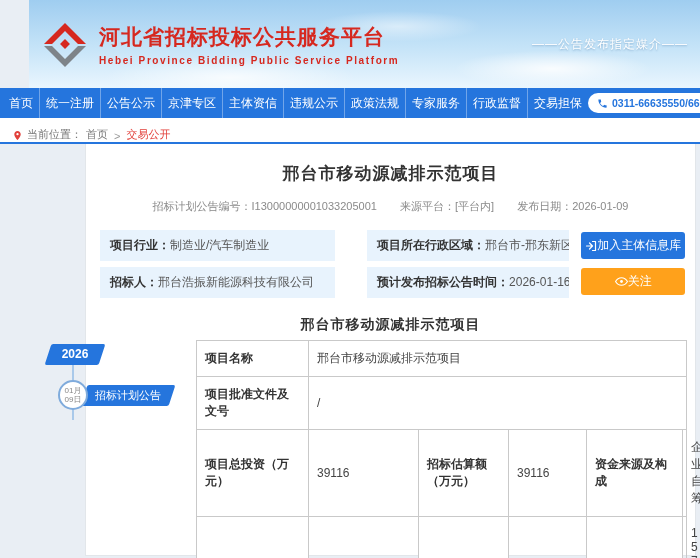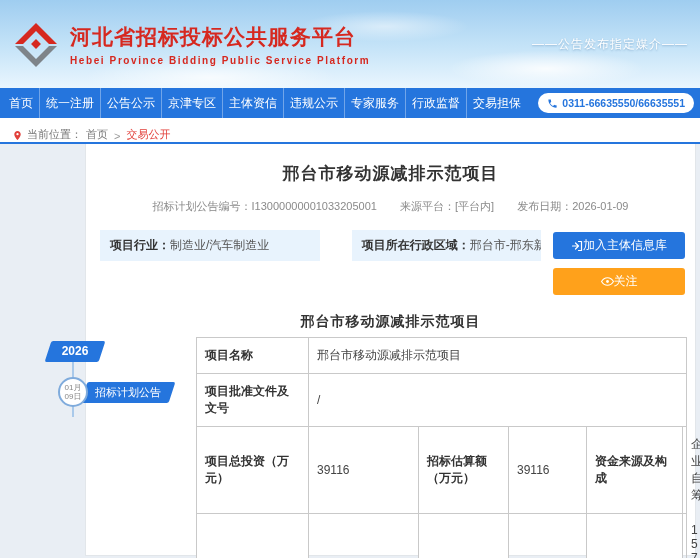--- a/index.html
+++ b/index.html
@@ -8,21 +8,21 @@
   .page { position:relative; width:700px; height:558px; overflow:hidden; background:#e9eef4; }
 
   
   .sky {
     position:relative; height:88px;
     background:
       radial-gradient(ellipse 140px 26px at 78% 78%, rgba(255,255,255,.85), rgba(255,255,255,0) 70%),
       radial-gradient(ellipse 180px 30px at 30% 88%, rgba(255,255,255,.75), rgba(255,255,255,0) 70%),
       radial-gradient(ellipse 120px 22px at 55% 30%, rgba(255,255,255,.5), rgba(255,255,255,0) 70%),
       linear-gradient(180deg,#9fcdf0 0%, #c6e4f8 55%, #eaf6fe 100%);
-    display:flex; align-items:center; padding:0 12px;
+    display:flex; align-items:center; padding:0 12px;margin-left:29px;
   }
   .logo { width:48px; height:48px; margin-right:10px; flex:0 0 auto; }
   .titles .cn { font-size:21px; font-weight:bold; color:#d6281f; letter-spacing:1px; }
   .titles .en { font-size:10px; color:#d6281f; letter-spacing:1.6px; margin-top:4px; font-weight:bold; }
   .media { position:absolute; right:12px; top:36px; color:#fff; font-size:12px; letter-spacing:1px; text-shadow:0 1px 2px rgba(60,110,160,.45);text-align:center; }
 
   
   .nav { height:30px; background:#2575dd; display:flex; align-items:stretch; }
   .nav-item { color:#fff; font-size:12px; line-height:30px; padding:0 6px; text-decoration:none; border-right:1px solid rgba(255,255,255,.35); white-space:nowrap; cursor:pointer; }
   .nav-item:first-child { padding-left:9px; }
@@ -94,20 +94,21 @@
     <div class="media">——公告发布指定媒介——</div>
   </header>
 
   <nav class="nav">
     <a class="nav-item">首页</a>
     <a class="nav-item">统一注册</a>
     <a class="nav-item">公告公示</a>
     <a class="nav-item">京津专区</a>
     <a class="nav-item">主体资信</a>
     <a class="nav-item">违规公示</a>
+    <a class="nav-item">政策法规</a>
     <a class="nav-item">专家服务</a>
     <a class="nav-item">行政监督</a>
     <a class="nav-item" style="border-right:none;">交易担保</a>
     <div class="nav-phone">
       <svg width="11" height="11" viewBox="0 0 24 24" fill="#2575dd">
           <path d="M6.6 10.8c1.4 2.8 3.8 5.1 6.6 6.6l2.2-2.2c.3-.3.7-.4 1-.2 1.1.4 2.3.6 3.6.6.6 0 1 .4 1 1V20c0 .6-.4 1-1 1C10.6 21 3 13.4 3 4c0-.6.4-1 1-1h3.5c.6 0 1 .4 1 1 0 1.2.2 2.4.6 3.6.1.3 0 .7-.2 1l-2.3 2.2z"></path>
         </svg>
       <span>0311-66635550/66635551</span>
     </div>
   </nav>
@@ -131,20 +132,24 @@
         <span class="chunk"><span>招标计划公告编号：</span><span>I13000000001033205001</span></span>
         <span class="chunk"><span>来源平台：</span><span>[平台内]</span></span>
         <span class="chunk"><span>发布日期：</span><span>2026-01-09</span></span>
       </div>
 
       <div class="info-flex">
         <div class="info-rows">
           <div class="info-row">
             <div class="info-cell c1"><b>项目行业：</b><span>制造业/汽车制造业</span></div>
             <div class="info-cell c2"><b>项目所在行政区域：</b><span>邢台市-邢东新区</span></div>
+          </div>
+          <div class="info-row">
+            <div class="info-cell c1"><b>招标人：</b><span>邢台浩振新能源科技有限公司</span></div>
+            <div class="info-cell c2"><b>预计发布招标公告时间：</b><span>2026-01-16</span></div>
           </div>
         </div>
         <div class="btn-col">
           <button class="btn btn-join">
             <svg width="12" height="12" viewBox="0 0 24 24" fill="none" stroke="#fff" stroke-width="2.4" stroke-linecap="round" stroke-linejoin="round">
                 <path d="M3 12h10M9 6l6 6-6 6M15 3h6v18h-6"></path>
               </svg>
             <span>加入主体信息库</span>
           </button>
           <button class="btn btn-follow">

